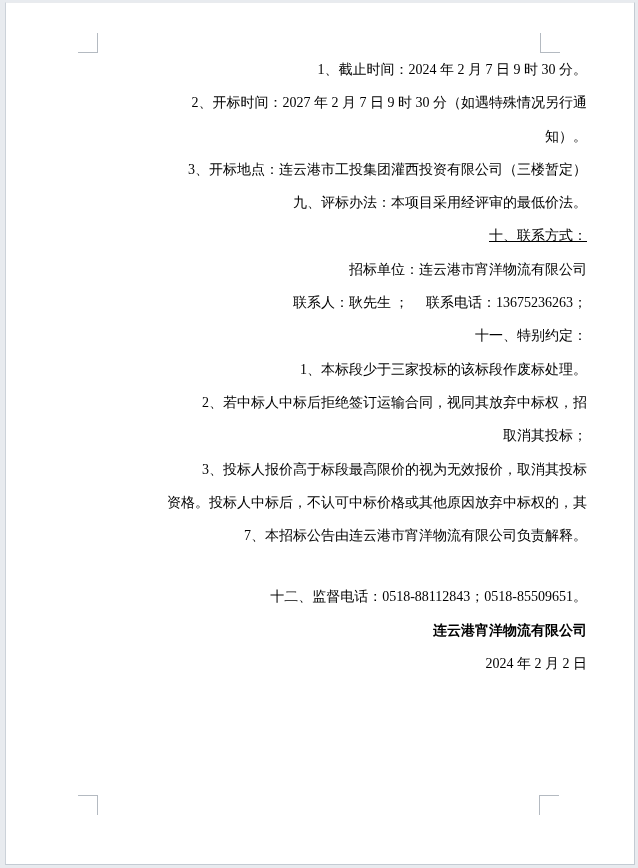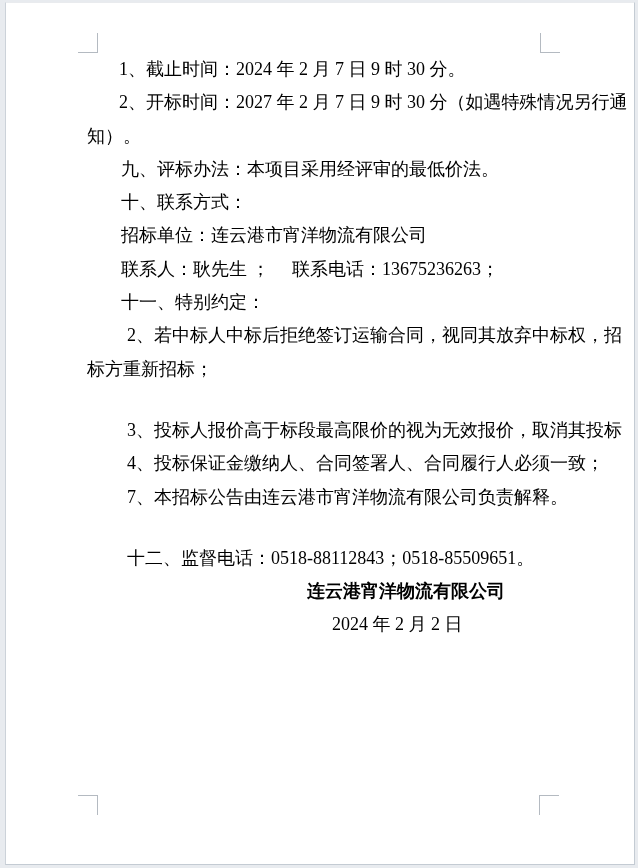--- a/index.html
+++ b/index.html
@@ -33,44 +33,47 @@
   .crop.br { left: 533px; top: 792px; border-left:  1px solid var(--crop, #b4bac1); border-top:    1px solid var(--crop, #b4bac1); }
   .doc {
     position: absolute;
     left: 81px;
     top: 50px;
     width: 500px;
   }
   .line {
     height: 33.3px;
     line-height: 33.3px;
-    font-size: 18px;
+    font-size: 14px;
     color: var(--ink, #000000);
     white-space: pre;
+    text-align: right;
   }
 </style>
 </head>
 <body>
 
 <div class="page">
   <div class="crop tl"></div>
   <div class="crop tr"></div>
   <div class="crop bl"></div>
   <div class="crop br"></div>
   <div class="doc">
       <div class="line" style="padding-left: 32px;">1、截止时间：2024 年 2 月 7 日 9 时 30 分。</div>
       <div class="line" style="padding-left: 32px;">2、开标时间：2027 年 2 月 7 日 9 时 30 分（如遇特殊情况另行通</div>
       <div class="line" style="padding-left: 0px;">知）。</div>
+      <div class="line" style="padding-left: 32px;">3、开标地点：连云港市工投集团灌西投资有限公司（三楼暂定）</div>
       <div class="line" style="padding-left: 34px;">九、评标办法：本项目采用经评审的最低价法。</div>
-      <div class="line" style="padding-left: 34px;">十、联系方式：</div>
+      <div class="line" style="padding-left: 34px; text-decoration: underline;">十、联系方式：</div>
       <div class="line" style="padding-left: 34px;">招标单位：连云港市宵洋物流有限公司</div>
       <div class="line" style="padding-left: 34px;">联系人：耿先生 ；     联系电话：13675236263；</div>
       <div class="line" style="padding-left: 34px;">十一、特别约定：</div>
+      <div class="line" style="padding-left: 40px;">1、本标段少于三家投标的该标段作废标处理。</div>
       <div class="line" style="padding-left: 40px;">2、若中标人中标后拒绝签订运输合同，视同其放弃中标权，招</div>
-      <div class="line" style="padding-left: 0px;">标方重新招标；</div>
-      <div class="line" style="padding-left: 40px; margin-top: 28px;">3、投标人报价高于标段最高限价的视为无效报价，取消其投标</div>
-      <div class="line" style="padding-left: 40px;">4、投标保证金缴纳人、合同签署人、合同履行人必须一致；</div>
+      <div class="line" style="padding-left: 0px;">取消其投标；</div>
+      <div class="line" style="padding-left: 40px;">3、投标人报价高于标段最高限价的视为无效报价，取消其投标</div>
+      <div class="line" style="padding-left: 0px;">资格。投标人中标后，不认可中标价格或其他原因放弃中标权的，其</div>
       <div class="line" style="padding-left: 40px;">7、本招标公告由连云港市宵洋物流有限公司负责解释。</div>
       <div class="line" style="padding-left: 40px; margin-top: 28px;">十二、监督电话：0518-88112843；0518-85509651。</div>
       <div class="line" style="padding-left: 220px; font-weight: bold;">连云港宵洋物流有限公司</div>
       <div class="line" style="padding-left: 245px;">2024 年 2 月 2 日</div>
     </div>
 </div>
 
 </body></html>

